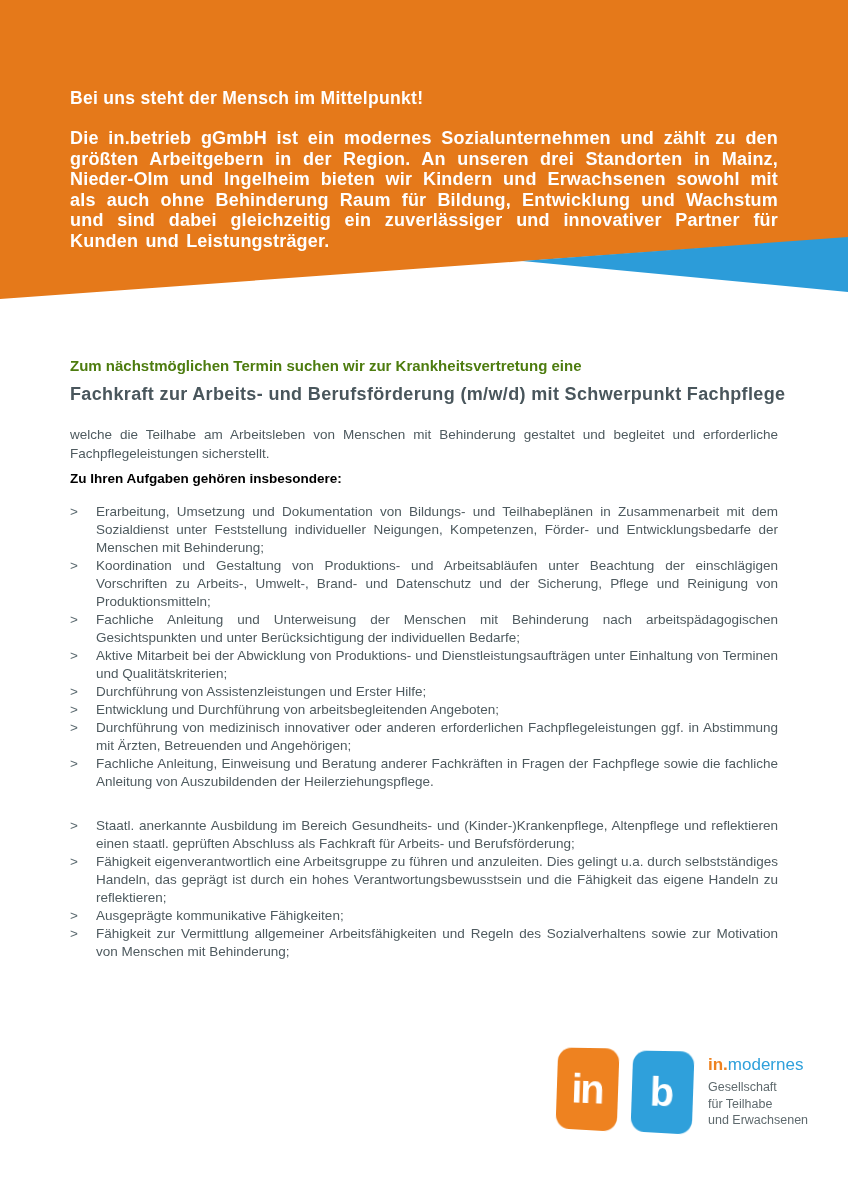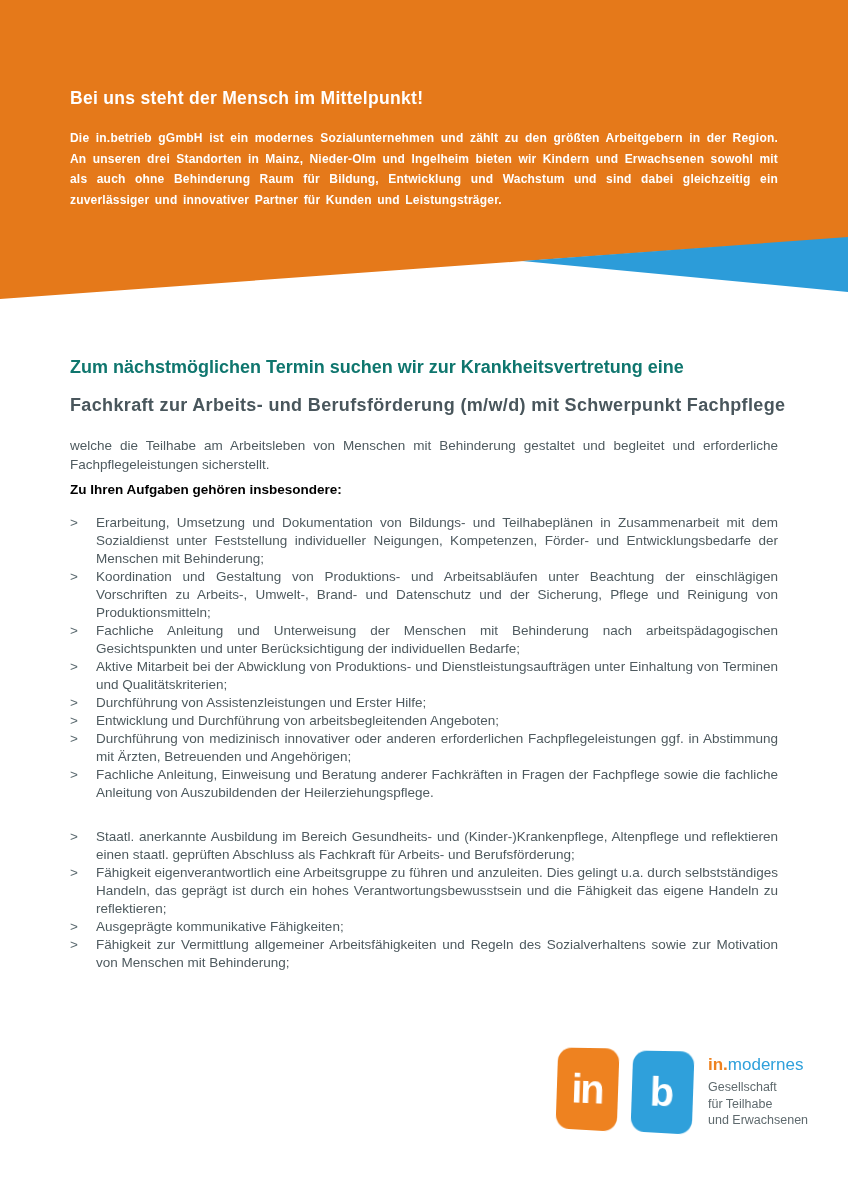--- a/index.html
+++ b/index.html
@@ -23,30 +23,30 @@
     position: absolute; left: 0; top: 0; width: 848px; height: 300px;
     background: #2C9CD9;
     clip-path: polygon(522px 261px, 848px 237px, 848px 292px);
   }
   .hero-title {
     position: absolute; left: 70px; top: 80px; width: 710px;
     color: #ffffff; font-size: 17.5px; font-weight: 700; letter-spacing: .3px; margin-top: 8px;
   }
   .hero-paragraph {
     position: absolute; left: 70px; top: 128px; width: 708px;
-    color: #ffffff; font-size: 12px; font-weight: 700;
+    color: #ffffff; font-size: 18px; font-weight: 700;
     line-height: 20.6px; text-align: justify;
     letter-spacing: .2px; word-spacing: 2px;
   }
 
   
   .content { position: absolute; left: 70px; top: 357px; width: 708px; }
   .intro {
-    font-size: 18px; font-weight: 700; color: #0f766e;
-    margin-bottom: 17px;
+    font-size: 15px; font-weight: 700; color: #4d7c0f;
+    margin-bottom: 10px;
   }
   .job-title {
     font-size: 18px; font-weight: 700; color: #49565C;
     letter-spacing: .35px; white-space: nowrap;
     margin-bottom: 21px;
   }
   .lede {
     font-size: 13.5px; line-height: 18.5px; text-align: justify;
     margin-bottom: 8px;
   }

